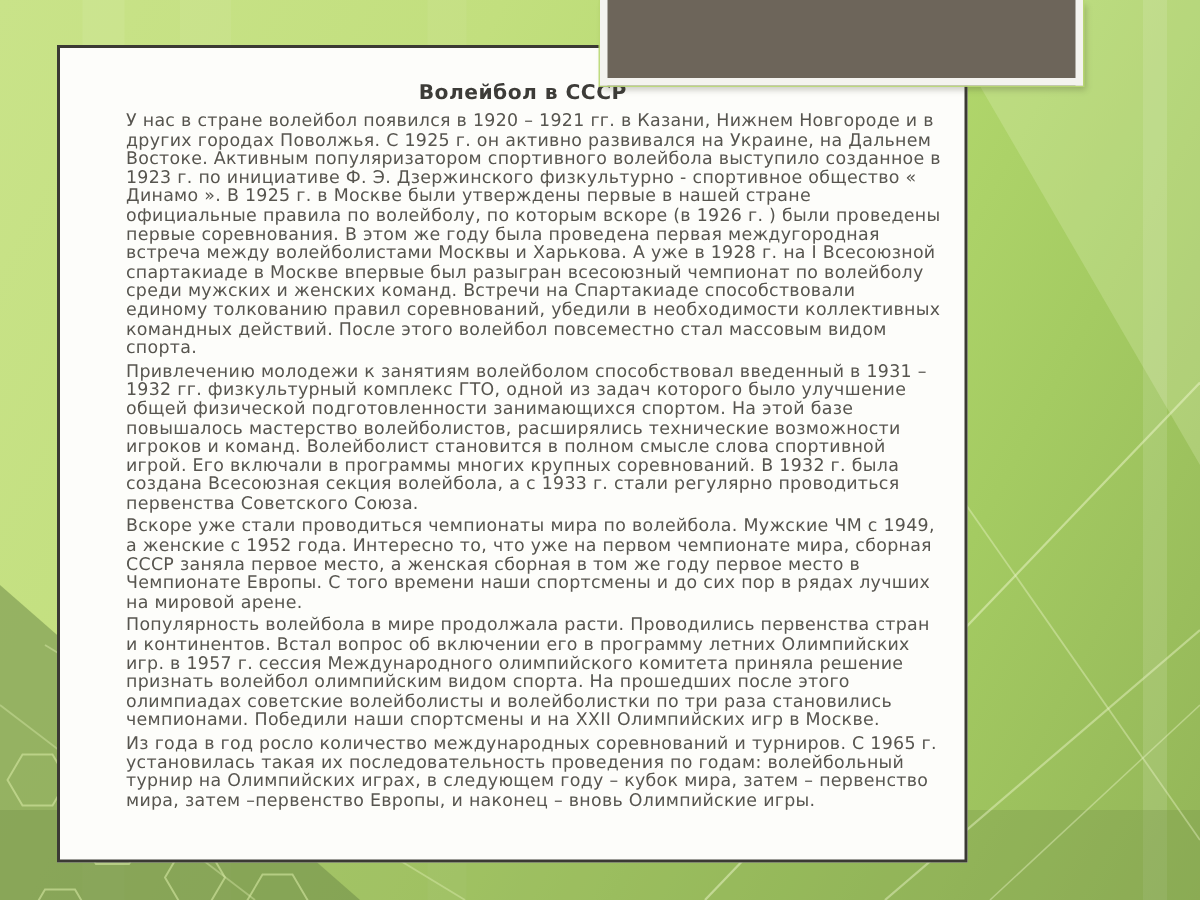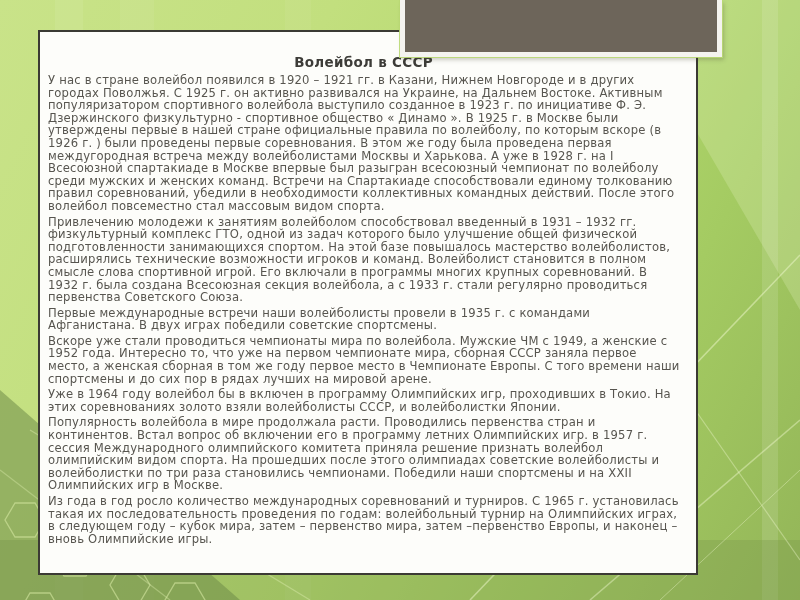--- a/index.html
+++ b/index.html
@@ -10,25 +10,25 @@
     width: 800px; height: 600px;
     overflow: hidden;
     background: linear-gradient(118deg, #c9e389 0%, #c2df7e 30%, #b4d96e 55%, #a4cb62 75%, #93b558 100%);
   }
 
   .bg-svg { position: absolute; left: 0; top: 0; z-index: 0; }
 
   .content-box {
     position: absolute;
     left: 38px; top: 30px;
-    width: 660px; height: 545px;
+    width: 607px; height: 545px;
     box-sizing: border-box;
     background: #fdfdfa;
     border: 2px solid #3b3a34;
-    padding: 22px 15px 0 6px;
+    padding: 22px 15px 0 29px;
     z-index: 1;
     overflow: hidden;
   }
 
   .slide-tab {
     position: absolute;
     left: 400px; top: 0;
     width: 322px; height: 57px;
     box-sizing: border-box;
     background: #6d655a;
@@ -41,21 +41,21 @@
   .title {
     margin: 0 0 4px 0;
     text-align: center;
     font-size: 13.5px;
     font-weight: bold;
     color: #3d3c38;
     letter-spacing: 0.3px;
   }
 
   .content-box p {
-    margin: 0 0 3px 2px;
+    margin: 0 0 3px 15px;
     font-size: 11.6px;
     line-height: 12.6px;
     letter-spacing: 0.2px;
     color: #57554f;
     text-align: left;
   }
 </style>
 </head>
 <body>
 
@@ -88,22 +88,20 @@
       <polygon points="150,585 140,602 120,602 110,585 120,568 140,568"></polygon>
       <polygon points="205,600 195,617 175,617 165,600 175,583 195,583"></polygon>
       <polygon points="60,610 50,627 30,627 20,610 30,593 50,593"></polygon>
     </g>
   </svg>
 
   <div class="content-box">
     <h1 class="title">Волейбол в СССР</h1>
     <p>У нас в стране волейбол появился в 1920 – 1921 гг. в Казани, Нижнем Новгороде и в других городах Поволжья. С 1925 г. он активно развивался на Украине, на Дальнем Востоке. Активным популяризатором спортивного волейбола выступило созданное в 1923 г. по инициативе Ф. Э. Дзержинского физкультурно - спортивное общество « Динамо ». В 1925 г. в Москве были утверждены первые в нашей стране официальные правила по волейболу, по которым вскоре (в 1926 г. ) были проведены первые соревнования. В этом же году была проведена первая междугородная встреча между волейболистами Москвы и Харькова. А уже в 1928 г. на I Всесоюзной спартакиаде в Москве впервые был разыгран всесоюзный чемпионат по волейболу среди мужских и женских команд. Встречи на Спартакиаде способствовали единому толкованию правил соревнований, убедили в необходимости коллективных командных действий. После этого волейбол повсеместно стал массовым видом спорта.</p>
     <p>Привлечению молодежи к занятиям волейболом способствовал введенный в 1931 – 1932 гг. физкультурный комплекс ГТО, одной из задач которого было улучшение общей физической подготовленности занимающихся спортом. На этой базе повышалось мастерство волейболистов, расширялись технические возможности игроков и команд. Волейболист становится в полном смысле слова спортивной игрой. Его включали в программы многих крупных соревнований. В 1932 г. была создана Всесоюзная секция волейбола, а с 1933 г. стали регулярно проводиться первенства Советского Союза.</p>
-    <p>Первые международные встречи наши волейболисты провели в 1935 г. с командами Афганистана. В двух играх победили советские спортсмены.</p>
     <p>Вскоре уже стали проводиться чемпионаты мира по волейбола. Мужские ЧМ с 1949, а женские с 1952 года. Интересно то, что уже на первом чемпионате мира, сборная СССР заняла первое место, а женская сборная в том же году первое место в Чемпионате Европы. С того времени наши спортсмены и до сих пор в рядах лучших на мировой арене.</p>
-    <p>Уже в 1964 году волейбол бы в включен в программу Олимпийских игр, проходивших в Токио. На этих соревнованиях золото взяли волейболисты СССР, и волейболистки Японии.</p>
     <p>Популярность волейбола в мире продолжала расти. Проводились первенства стран и континентов. Встал вопрос об включении его в программу летних Олимпийских игр. в 1957 г. сессия Международного олимпийского комитета приняла решение признать волейбол олимпийским видом спорта. На прошедших после этого олимпиадах советские волейболисты и волейболистки по три раза становились чемпионами. Победили наши спортсмены и на XXII Олимпийских игр в Москве.</p>
     <p>Из года в год росло количество международных соревнований и турниров. С 1965 г. установилась такая их последовательность проведения по годам: волейбольный турнир на Олимпийских играх, в следующем году – кубок мира, затем – первенство мира, затем –первенство Европы, и наконец – вновь Олимпийские игры.</p>
   </div>
 
   <div class="slide-tab"></div>
 
 </div>
 
 </body></html>

